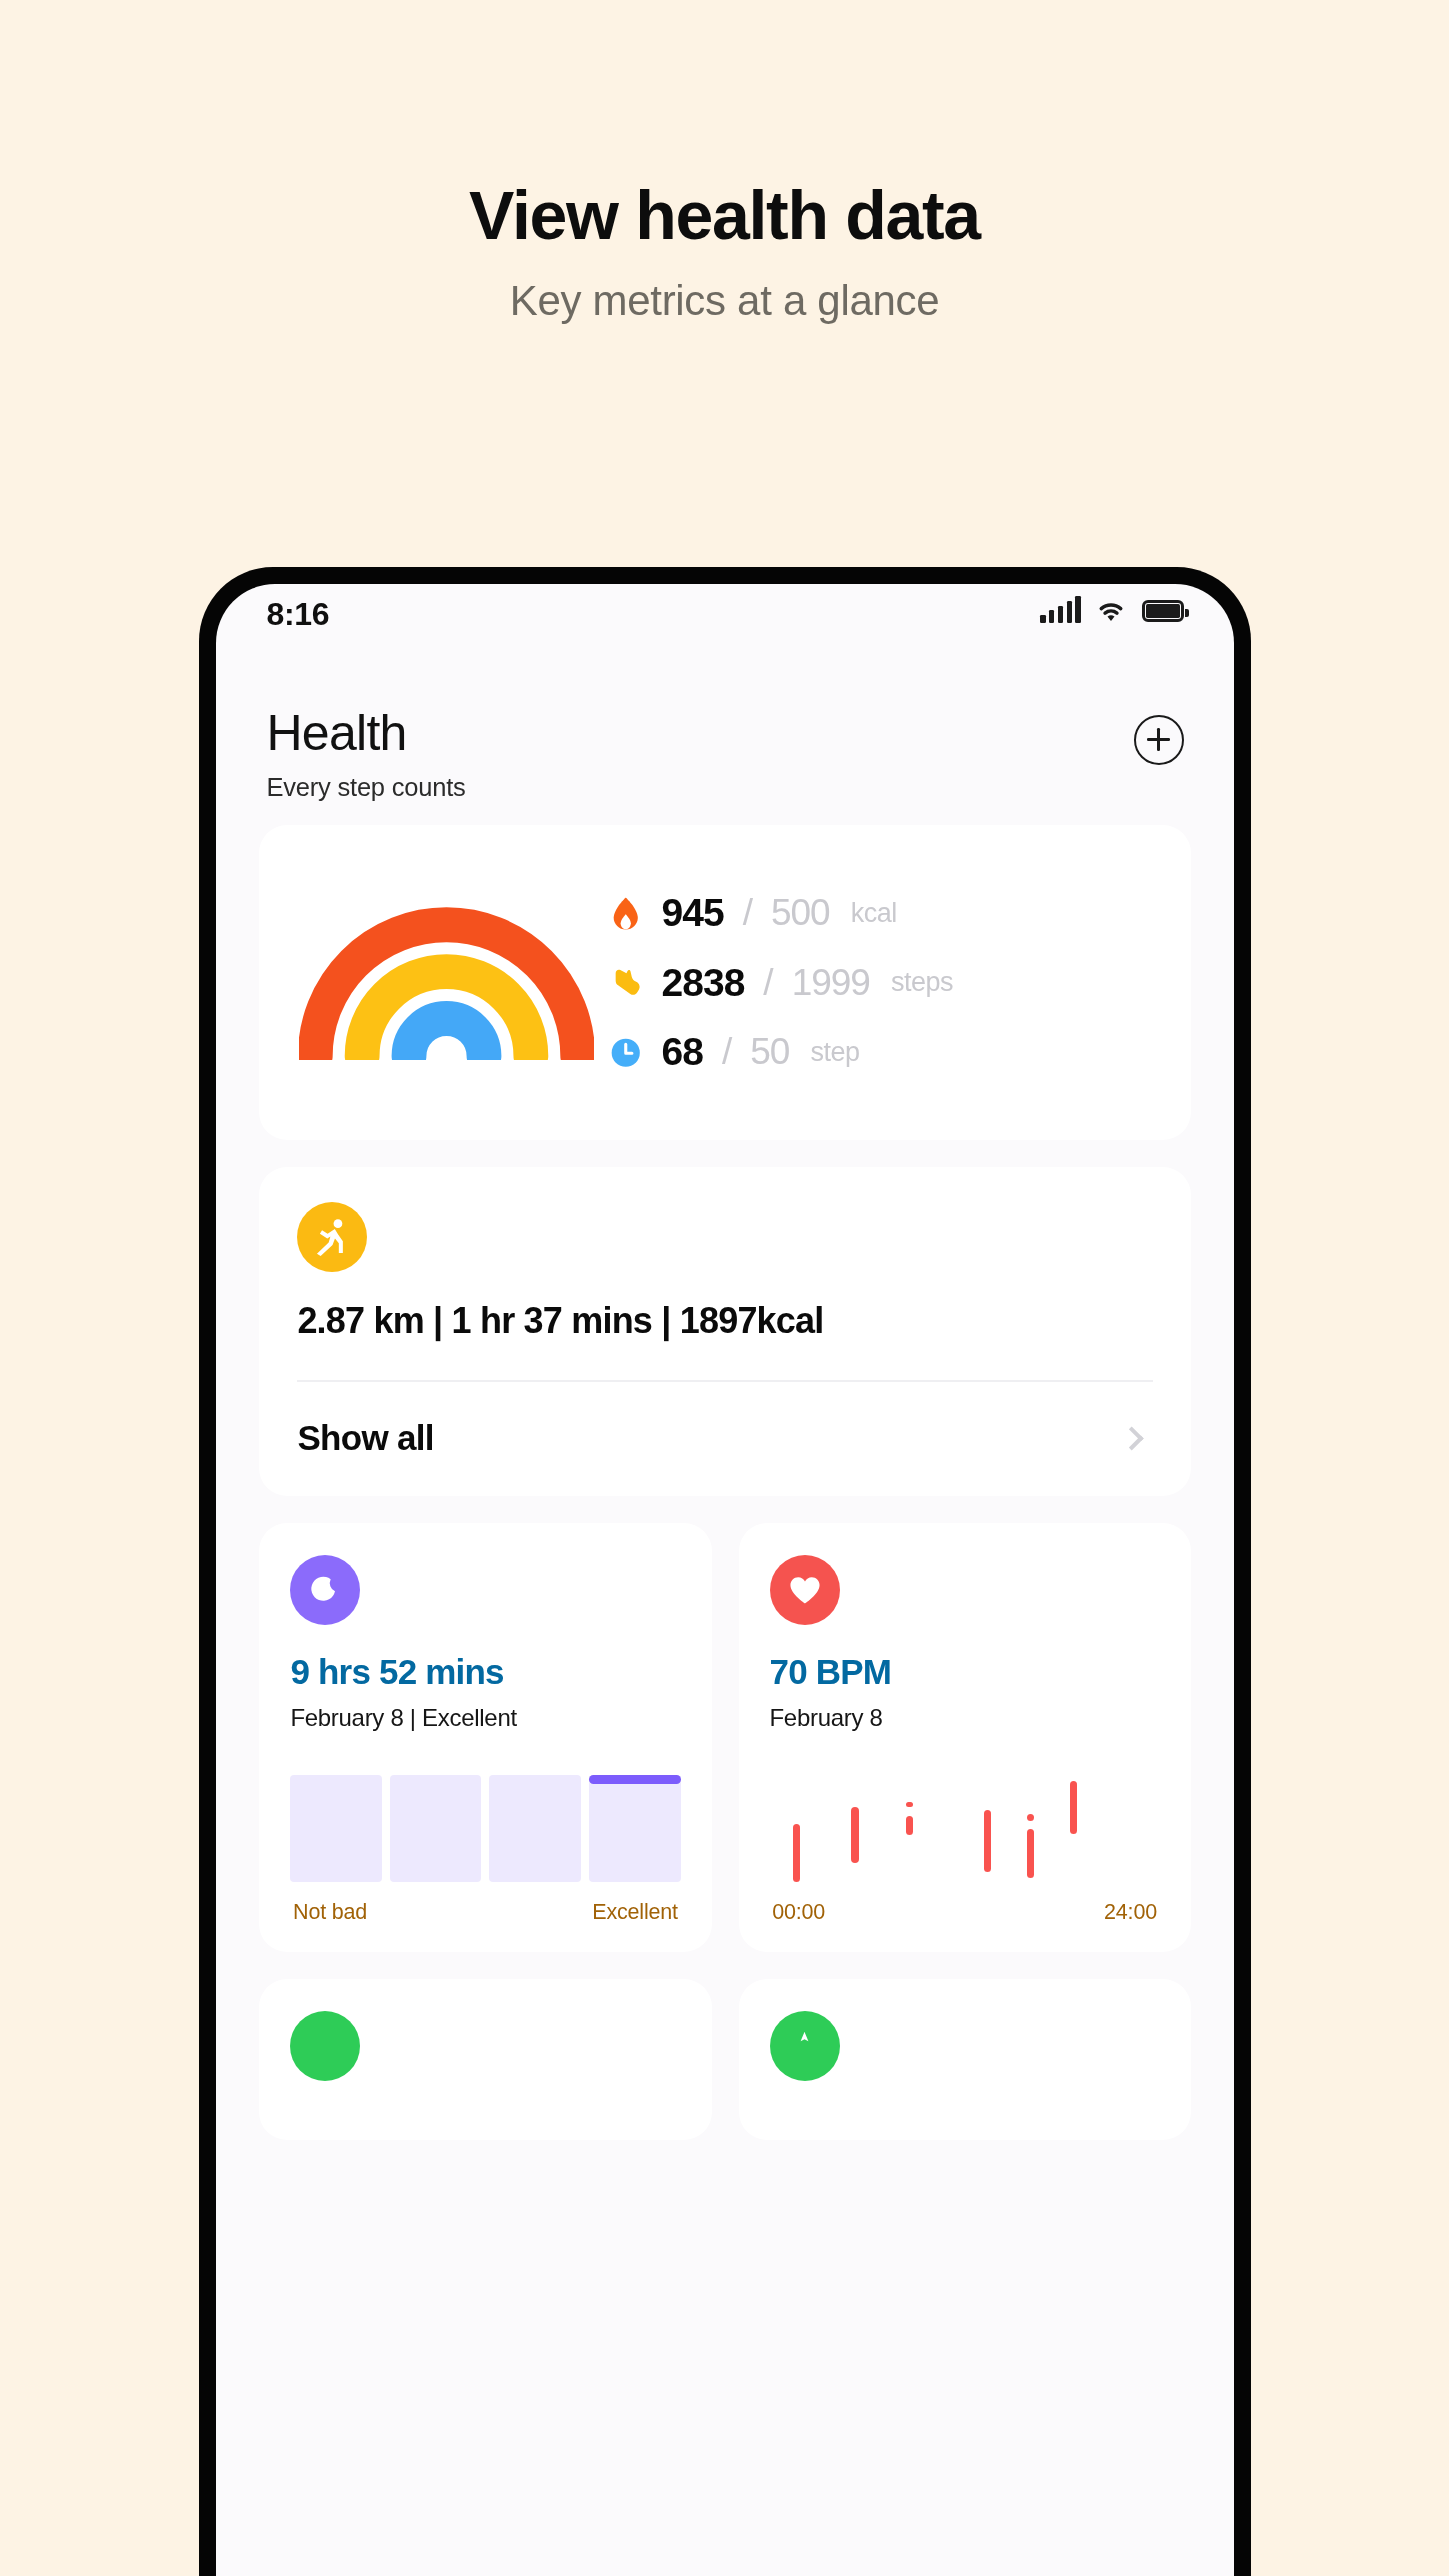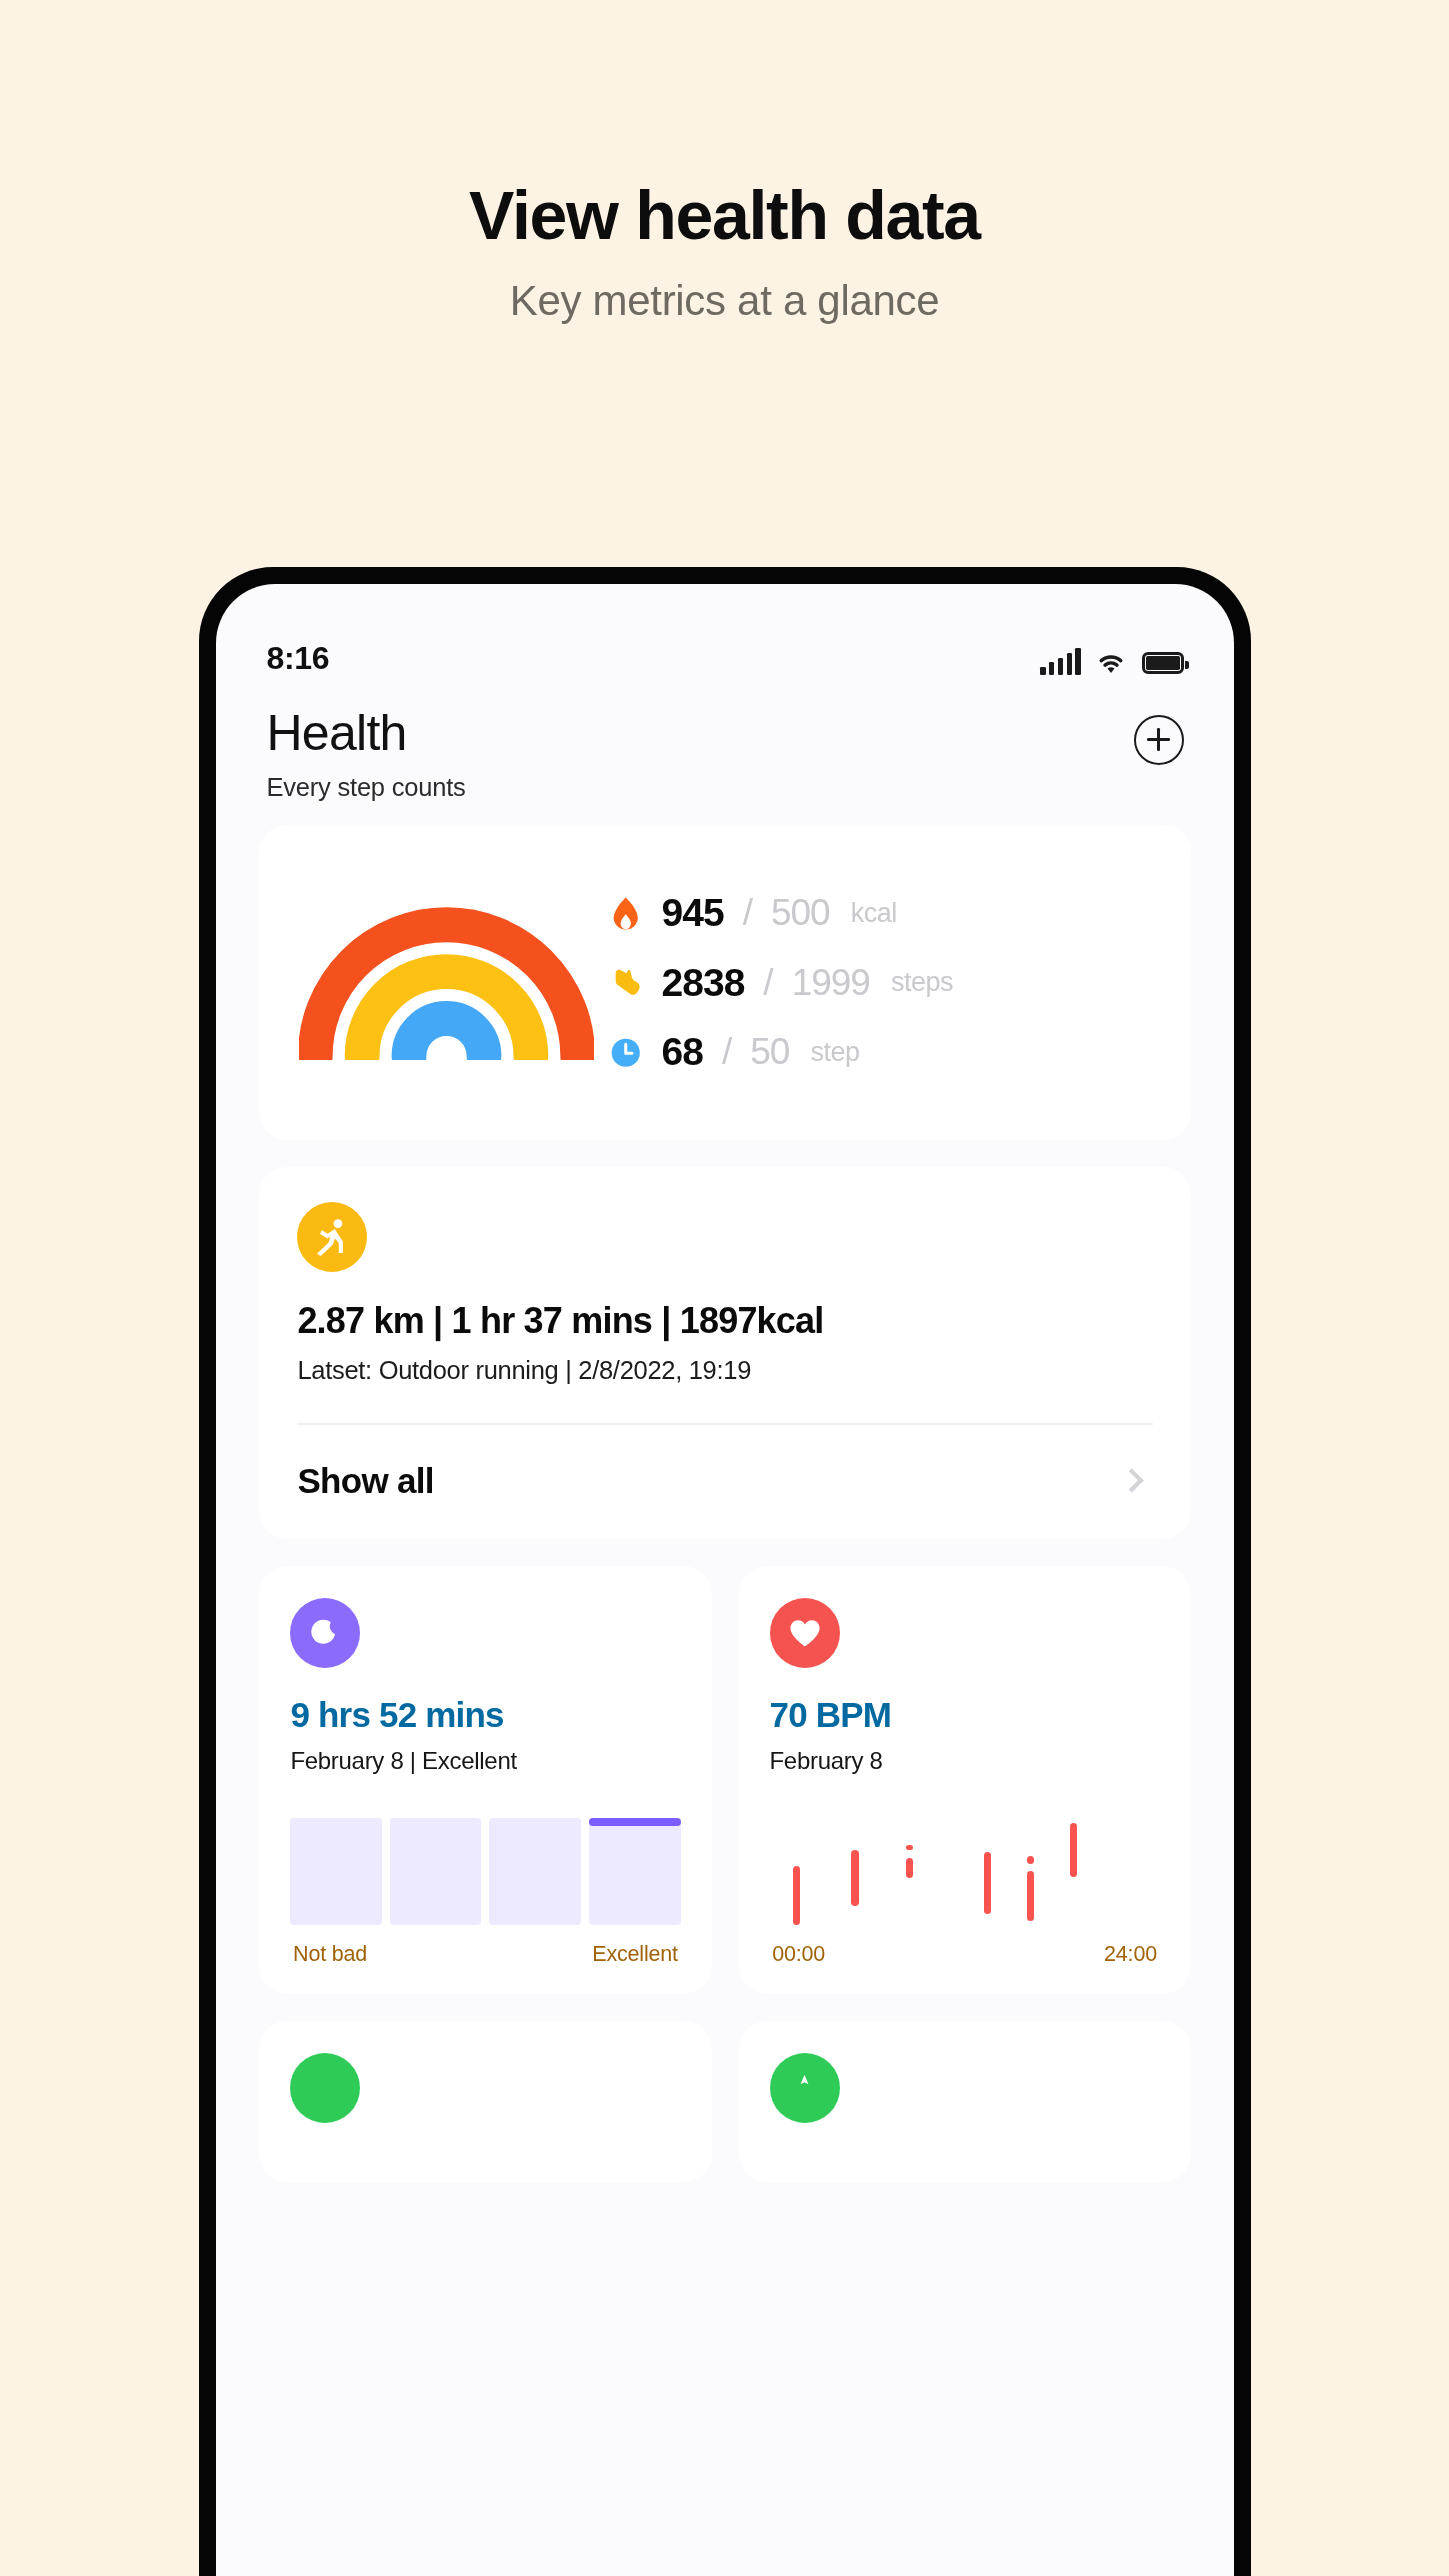--- a/index.html
+++ b/index.html
@@ -56,21 +56,21 @@
     background: #FBFAFC;
     border-radius: 59px 59px 0 0;
     overflow: hidden;
     position: relative;
   }
 
   
   .statusbar {
     height: 93px;
     display: flex;
-    align-items: flex-end;
+    align-items: flex-start;
     justify-content: space-between;
     padding: 12px 50px 0 50px;
   }
   .status-time {
     font-size: 32px;
     font-weight: 600;
     color: #101010;
     letter-spacing: -0.3px;
   }
   .status-icons {
@@ -432,21 +432,20 @@
       </div>
 
       <div class="card workout-card">
         <div class="circle-icon" style="background:#FBBA12">
           <svg width="42" height="42" viewBox="0 0 24 24">
             <circle cx="15.4" cy="4.4" r="2.5" fill="#fff"></circle>
             <path d="M13.6 7.4 L9.5 10.2 L6.3 8.2 L5.1 10.1 L9.3 12.9 L11.1 11.7 L10.1 15.2 L3.4 21.6 L5.5 22.8 L12.3 16.5 L13.7 12.8 L15.9 15.5 L15.9 21.2 L18.2 21.2 L18.2 14.4 L15.5 10.6 Z" fill="#fff"></path>
           </svg>
         </div>
         <div class="workout-title">2.87 km | 1 hr 37 mins | 1897kcal</div>
-        <div class="workout-sub">Latset:  Outdoor running | 2/8/2022, 19:19</div>
         <div class="divider"></div>
         <div class="show-all-row">
           <span class="show-all-label">Show all</span>
           <span class="chev"></span>
         </div>
       </div>
 
       <div class="grid">
 
         <div class="card metric-card">

